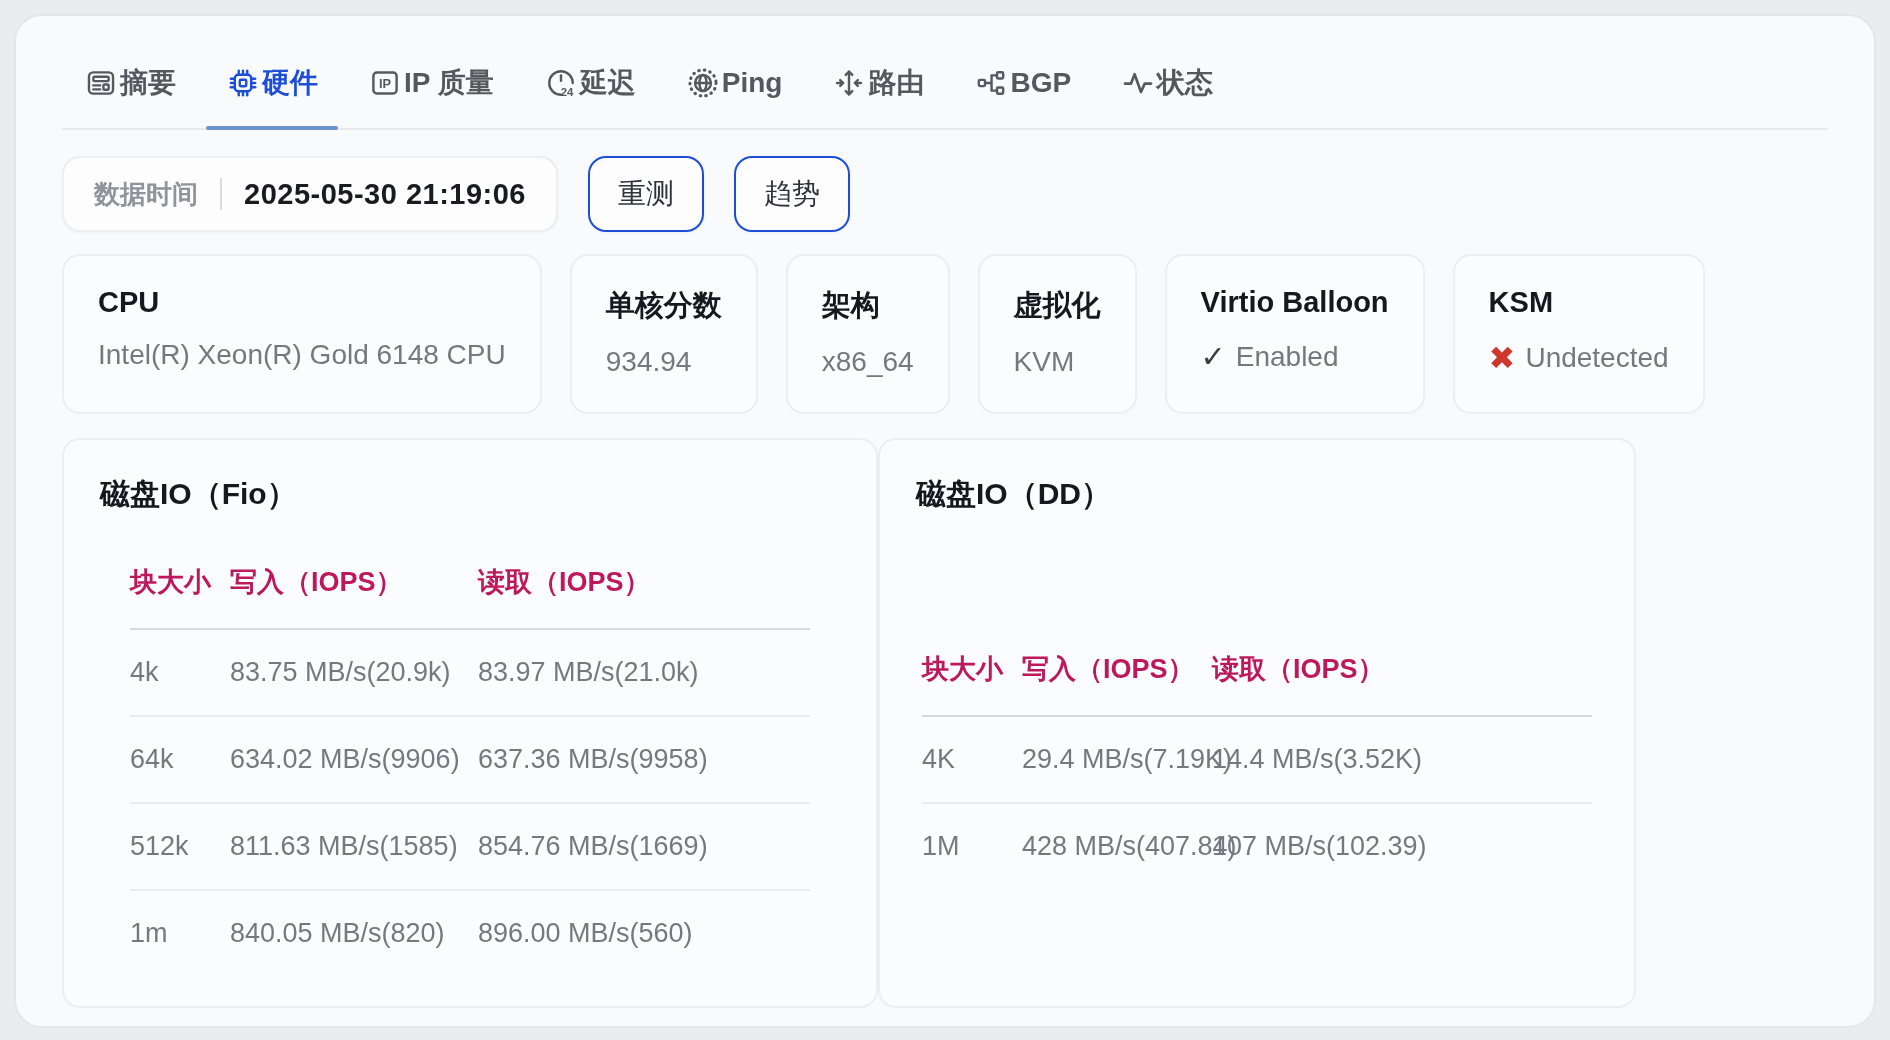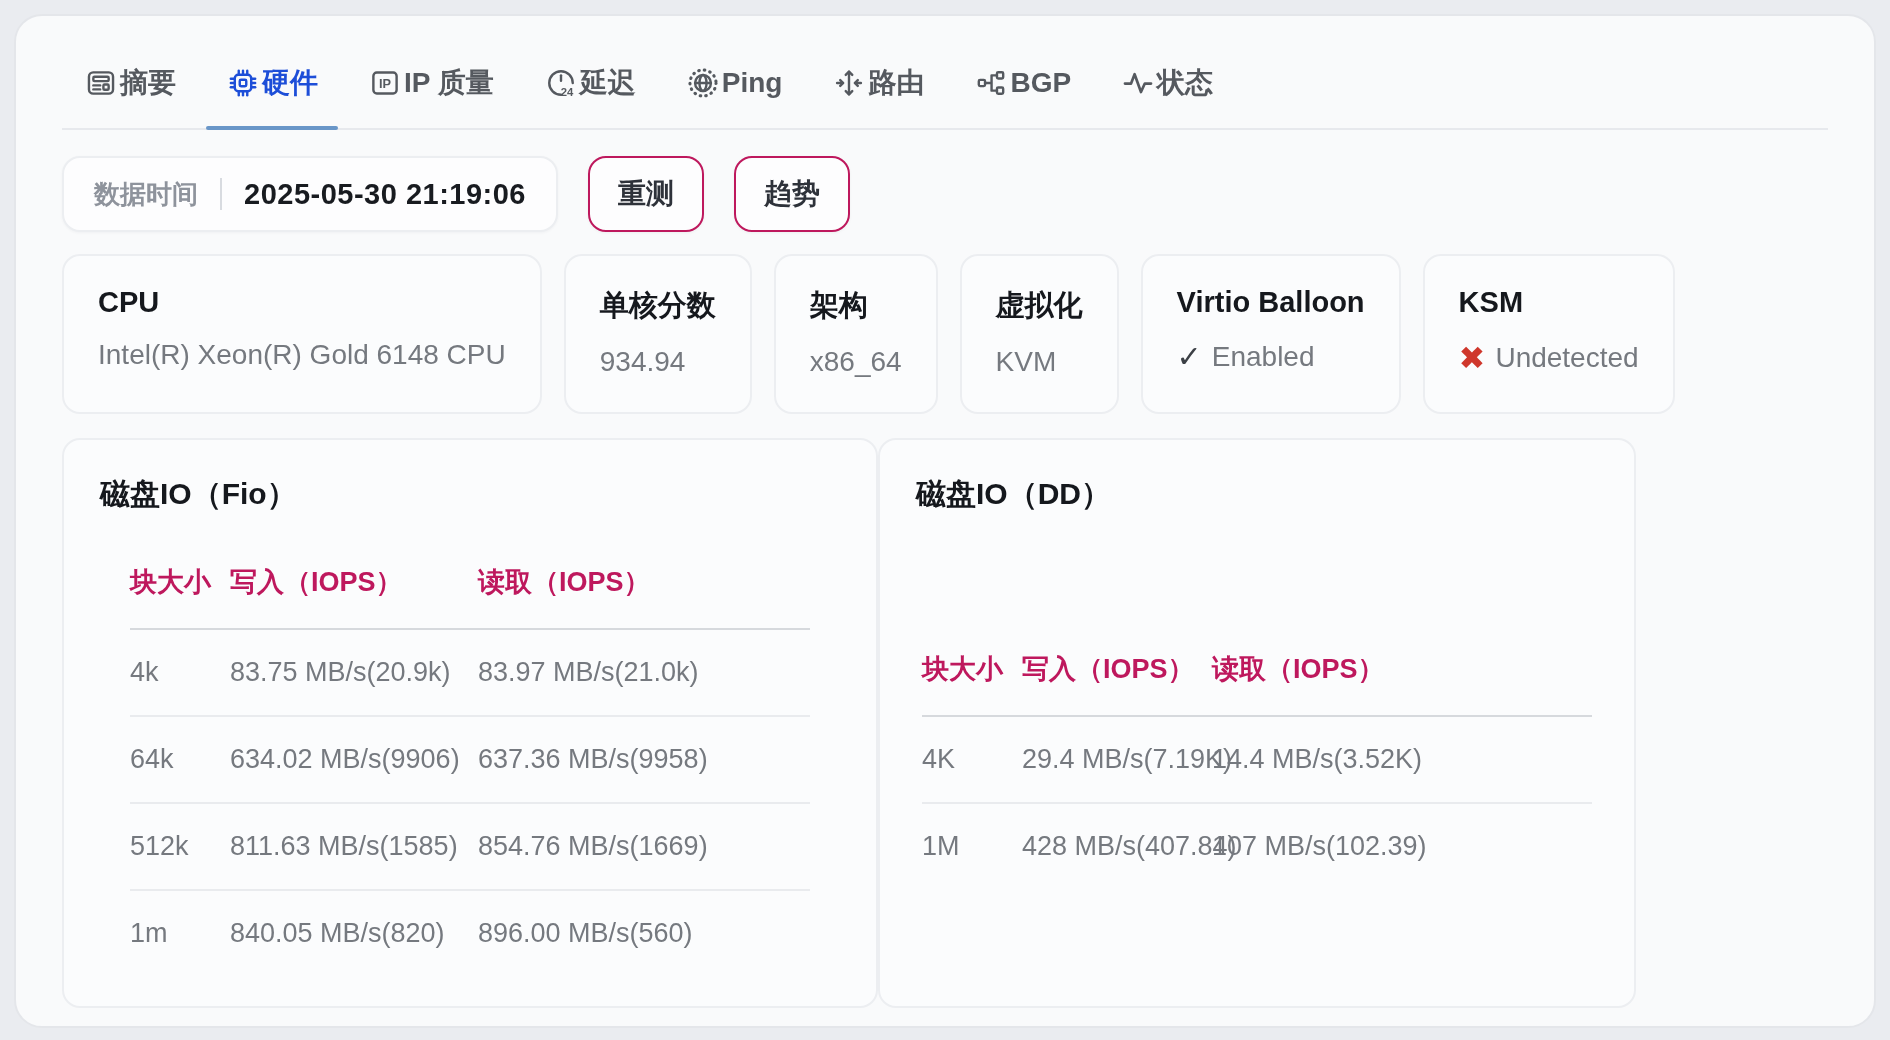--- a/index.html
+++ b/index.html
@@ -67,34 +67,34 @@
     border-radius: 18px;
     box-shadow: 0 1px 3px rgba(25,30,40,0.04);
   }
   .time-pill .t-label { font-size: 26px; color: #8e939c; font-weight: bold; }
   .time-pill .t-sep { width: 2px; height: 32px; background: #d8dbe0; }
   .time-pill .t-value { font-size: 29px; font-weight: 600; color: #181b20; letter-spacing: .5px; }
   .tool-btn {
     height: 76px;
     padding: 0 28px;
     background: #fdfdfe;
-    border: 2px solid #be185d;
+    border: 2px solid #1d4ed8;
     border-radius: 18px;
     box-shadow: 0 1px 3px rgba(25,30,40,0.05);
     font-family: inherit;
     font-size: 28px;
-    font-weight: 700;
+    font-weight: 400;
     color: #2e323a;
     cursor: pointer;
   }
   
   .cards-row {
     margin-top: 22px;
     display: flex;
-    gap: 22px;
+    gap: 28px;
     align-items: center;
   }
   .info-card {
     background: #fbfcfd;
     border: 2px solid #eceef1;
     border-radius: 18px;
     padding: 30px 34px;
     height: 160px;
   }
   .info-card .c-title {

